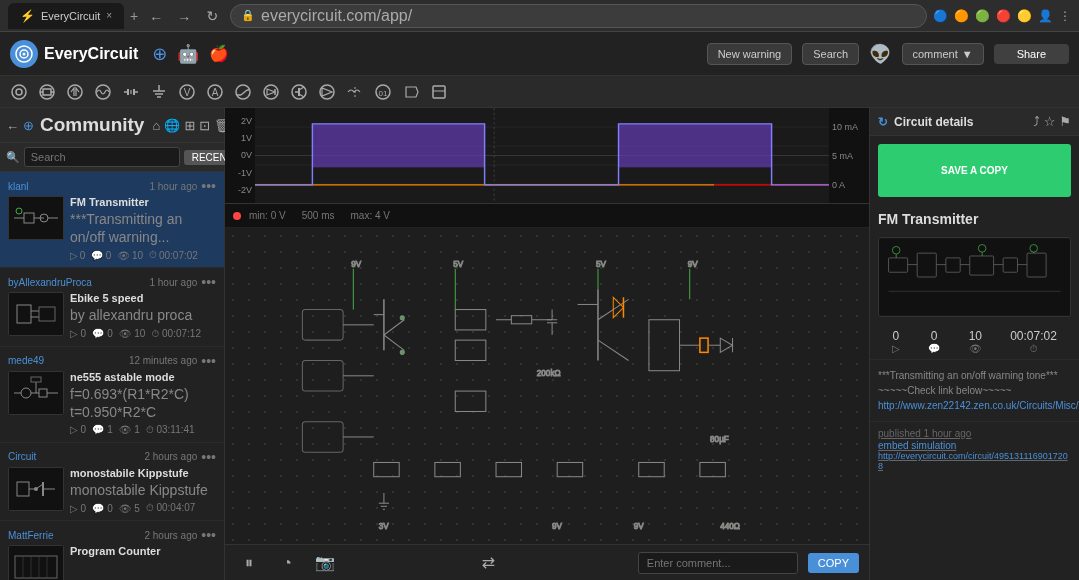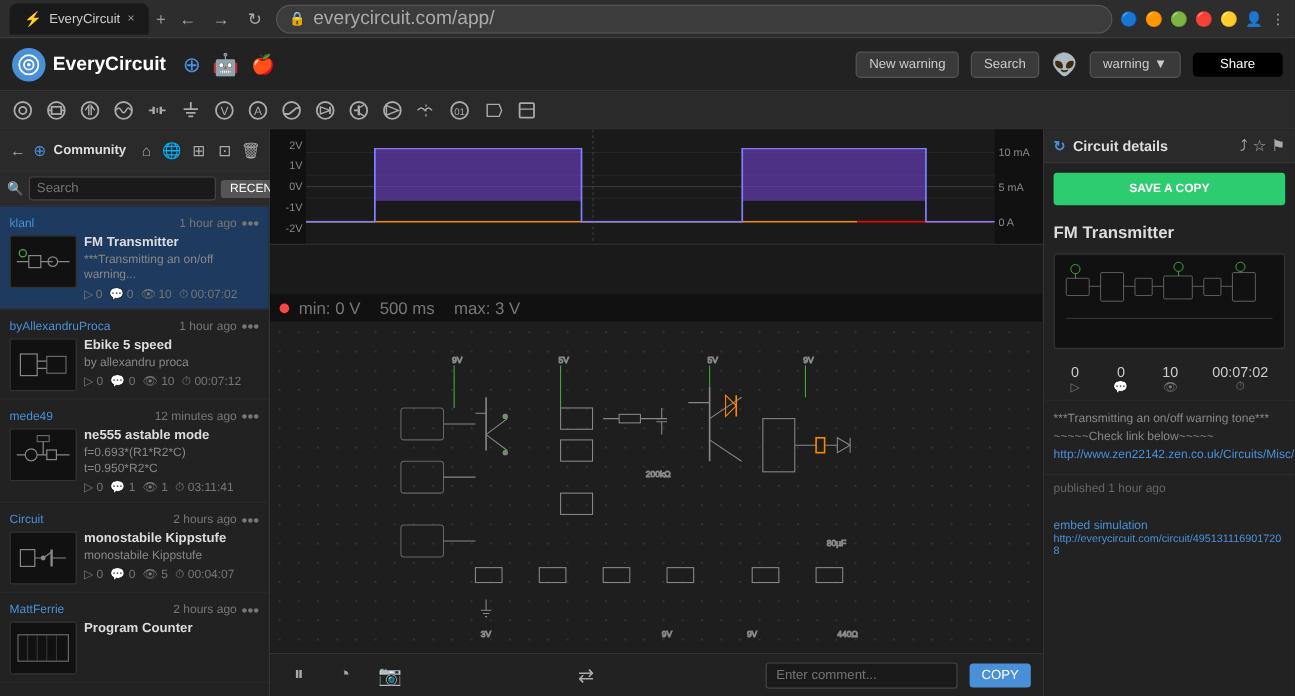--- a/index.html
+++ b/index.html
@@ -19,84 +19,84 @@
     .br-icon { color: #aaa; font-size: 12px; cursor: pointer; }
 
     
     .app-header { background: #222; height: 44px; display: flex; align-items: center; padding: 0 10px; gap: 10px; border-bottom: 1px solid #333; }
     .app-logo { display: flex; align-items: center; gap: 6px; }
     .logo-circle { width: 28px; height: 28px; background: #4a90d9; border-radius: 50%; display: flex; align-items: center; justify-content: center; color: white; font-size: 14px; font-weight: bold; }
     .app-title { font-size: 16px; font-weight: bold; color: white; }
     .header-spacer { flex: 1; }
     .header-btn { background: #3a3a3a; border: 1px solid #555; color: #ccc; padding: 4px 10px; border-radius: 4px; font-size: 11px; cursor: pointer; }
     .user-btn { background: #3a3a3a; border: 1px solid #555; color: #ccc; padding: 4px 10px; border-radius: 4px; font-size: 11px; cursor: pointer; display: flex; align-items: center; gap: 4px; }
-    .share-btn { background: #000000; border: none; color: white; padding: 4px 23px; border-radius: 4px; font-size: 11px; cursor: pointer; }
+    .share-btn { background: #404040; border: none; color: white; padding: 4px 23px; border-radius: 4px; font-size: 11px; cursor: pointer; }
 
     
     .toolbar { background: #2a2a2a; height: 32px; display: flex; align-items: center; padding: 0 6px; gap: 2px; border-bottom: 1px solid #333; overflow: hidden; }
     .tool-btn { background: none; border: none; color: #ccc; width: 26px; height: 26px; display: flex; align-items: center; justify-content: center; border-radius: 3px; cursor: pointer; font-size: 14px; }
 
     
     .main-layout { display: flex; height: calc(580px - 32px - 44px - 32px); }
 
     
     .left-panel { width: 225px; background: #222; border-right: 1px solid #333; display: flex; flex-direction: column; flex-shrink: 0; }
     .left-nav { display: flex; align-items: center; padding: 6px 6px; gap: 4px; background: #2a2a2a; border-bottom: 1px solid #333; }
     .left-nav-btn { background: none; border: none; color: #aaa; width: 22px; height: 22px; display: flex; align-items: center; justify-content: center; cursor: pointer; font-size: 13px; border-radius: 3px; }
-    .community-label { font-size: 11px; font-weight: bold; color: #ddd; margin-left: 2px; }
+    .community-label { font-size: 19px; font-weight: bold; color: #ddd; margin-left: 2px; }
     .search-bar { display: flex; align-items: center; padding: 4px 6px; gap: 4px; background: #2a2a2a; border-bottom: 1px solid #333; }
     .search-input { flex: 1; background: #1a1a1a; border: 1px solid #444; border-radius: 3px; padding: 3px 6px; color: #ccc; font-size: 11px; }
     .search-tab { padding: 2px 8px; border-radius: 3px; font-size: 10px; cursor: pointer; border: none; }
     .search-tab.active { background: #555; color: white; }
     .search-tab.inactive { background: #3a3a3a; color: #aaa; }
     .circuit-list { flex: 1; overflow-y: auto; }
     .circuit-item { padding: 6px 8px; border-bottom: 1px solid #2a2a2a; cursor: pointer; }
     .circuit-item.selected { background: #1e3a5f; }
     .circuit-author { font-size: 10px; color: #4a90d9; margin-bottom: 2px; display: flex; align-items: center; justify-content: space-between; }
     .circuit-row { display: flex; gap: 6px; }
     .circuit-thumb { width: 56px; height: 44px; background: #1a1a1a; border: 1px solid #333; flex-shrink: 0; display: flex; align-items: center; justify-content: center; border-radius: 2px; overflow: hidden; }
     .circuit-info { flex: 1; }
     .circuit-title { font-size: 11px; font-weight: bold; color: #ddd; margin-bottom: 2px; }
-    .circuit-desc { font-size: 10px; color: #888; line-height: 1.3; }
+    .circuit-desc { font-size: 14px; color: #888; line-height: 1.3; }
     .circuit-stats { display: flex; align-items: center; gap: 6px; margin-top: 3px; font-size: 10px; color: #777; }
     .stat-item { display: flex; align-items: center; gap: 2px; }
     .more-btn { background: none; border: none; color: #777; cursor: pointer; font-size: 14px; }
 
     
     .center-panel { flex: 1; background: #1a1a1a; display: flex; flex-direction: column; }
     .scope-area { background: #1a1a1a; height: 96px; position: relative; border-bottom: 1px solid #333; display: flex; }
     .scope-labels { width: 30px; background: #111; display: flex; flex-direction: column; justify-content: space-around; align-items: flex-end; padding: 4px 3px; font-size: 9px; color: #888; }
     .scope-chart { flex: 1; position: relative; overflow: hidden; }
     .scope-right-labels { width: 40px; background: #111; display: flex; flex-direction: column; justify-content: space-around; align-items: flex-start; padding: 4px 3px; font-size: 9px; color: #888; }
-    .scope-controls { display: flex; align-items: center; padding: 2px 8px; background: #111; font-size: 14px; color: #777; gap: 8px; border-bottom: 1px solid #222; height: 24px; margin-top: 41px; }
+    .scope-controls { display: flex; align-items: center; padding: 2px 8px; background: #111; font-size: 10px; color: #777; gap: 8px; border-bottom: 1px solid #222; height: 24px; }
     .scope-indicator { width: 8px; height: 8px; border-radius: 50%; background: #f44; display: inline-block; }
     .circuit-canvas { flex: 1; background: #1e1e1e; position: relative; overflow: hidden; }
     .grid-bg { width: 100%; height: 100%; background-image: radial-gradient(circle, #333 1px, transparent 1px); background-size: 16px 16px; position: absolute; }
     .bottom-bar { height: 36px; background: #222; border-top: 1px solid #333; display: flex; align-items: center; padding: 0 10px; gap: 10px; }
     .bottom-btn { background: none; border: none; color: #aaa; font-size: 16px; cursor: pointer; width: 28px; height: 28px; display: flex; align-items: center; justify-content: center; }
     .bottom-spacer { flex: 1; }
     .comment-input { flex: 1; background: #1a1a1a; border: 1px solid #444; border-radius: 3px; padding: 4px 8px; color: #ccc; font-size: 11px; max-width: 200px; }
     .send-btn { background: #4a90d9; border: none; color: white; padding: 4px 10px; border-radius: 3px; font-size: 11px; cursor: pointer; }
 
     
     .right-panel { width: 210px; background: #222; border-left: 1px solid #333; display: flex; flex-direction: column; flex-shrink: 0; }
     .right-header { padding: 6px 8px; background: #2a2a2a; border-bottom: 1px solid #333; display: flex; align-items: center; justify-content: space-between; }
     .right-title { font-size: 12px; font-weight: bold; color: #ddd; display: flex; align-items: center; gap: 6px; }
     .right-actions { display: flex; gap: 4px; }
     .right-action-btn { background: none; border: none; color: #aaa; cursor: pointer; font-size: 13px; }
-    .save-copy-btn { background: #2ecc71; border: none; color: white; padding: 8px 10px; border-radius: 3px; font-size: 10px; cursor: pointer; font-weight: bold; margin: 8px; }
+    .save-copy-btn { background: #2ecc71; border: none; color: white; padding: 21px 10px; border-radius: 3px; font-size: 10px; cursor: pointer; font-weight: bold; margin: 8px; }
     .detail-author { padding: 6px 8px; font-size: 10px; color: #777; border-bottom: 1px solid #2a2a2a; }
     .detail-author-name { color: #4a90d9; }
     .circuit-preview { margin: 8px; height: 80px; background: #1a1a1a; border: 1px solid #333; border-radius: 3px; overflow: hidden; position: relative; }
     .detail-stats { display: flex; justify-content: space-around; padding: 4px 8px; border-bottom: 1px solid #2a2a2a; }
     .detail-stat { text-align: center; font-size: 10px; color: #777; }
     .detail-stat-val { font-size: 12px; color: #ccc; }
     .detail-desc { padding: 8px; font-size: 10px; color: #888; line-height: 1.5; border-bottom: 1px solid #2a2a2a; }
     .detail-link { color: #4a90d9; text-decoration: none; }
-    .detail-meta { padding: 6px 8px; font-size: 10px; color: #666; }
+    .detail-meta { padding: 6px 8px; font-size: 10px; color: #666; text-decoration: underline; }
     .circuit-title-large { padding: 6px 8px 2px; font-size: 14px; font-weight: bold; color: #ddd; }
   </style>
 </head>
 <body>
 
 <div class="browser-bar">
   <div class="browser-tab active">
     <span style="color:#4a90d9;font-size:12px;">⚡</span>
     <span>EveryCircuit</span>
     <span class="tab-close">×</span>
@@ -134,21 +134,21 @@
     <span class="app-title">EveryCircuit</span>
   </div>
   <span style="color:#4a90d9; font-size:18px; margin-left:4px;">⊕</span>
   <span style="color:#3a7; font-size:18px;">🤖</span>
   <span style="color:#ccc; font-size:16px;">🍎</span>
   <div class="header-spacer"></div>
   <button class="header-btn">New warning</button>
   <button class="header-btn">Search</button>
   <span style="font-size:18px;color:#888;">👽</span>
   <button class="user-btn">
-    <span>warning</span>
+    <span>comment</span>
     <span>▼</span>
   </button>
   <button class="share-btn">Share</button>
 </div>
 
 <div class="toolbar">
 
   <button class="tool-btn">
     <svg width="18" height="18">
         <circle cx="9" cy="9" r="7" fill="none" stroke="#aaa" stroke-width="1.5"></circle>
@@ -473,21 +473,21 @@
       <div class="scope-right-labels">
         <span>10 mA</span>
         <span>5 mA</span>
         <span>0 A</span>
       </div>
     </div>
     <div class="scope-controls">
       <span class="scope-indicator"></span>
       <span>min: 0 V</span>
       <span style="margin:0 8px;">500 ms</span>
-      <span>max: 3 V</span>
+      <span>max: 4 V</span>
     </div>
 
     <div class="circuit-canvas">
       <div class="grid-bg"></div>
 
       <svg width="100%" height="100%" viewBox="0 0 580 310" style="position:absolute;top:0;left:0;">
 
         <g fill="none" stroke="#888" stroke-width="1">
 
           <rect x="50" y="80" width="40" height="30" rx="3" stroke="#666"></rect>
@@ -638,18 +638,18 @@
         <div>⏱</div>
       </div>
     </div>
 
     <div class="detail-desc">
       <span>***Transmitting an on/off warning tone***<br>~~~~~Check link below~~~~~<br><a href="#" class="detail-link">http://www.zen22142.zen.co.uk/Circuits/Misc/mousetrap.htm</a></span>
     </div>
 
     <div class="detail-meta">
       <div>published 1 hour ago</div>
-      <div style="margin-top:20px;color:#4a90d9;">embed simulation</div>
+      <div style="margin-top:1px;color:#4a90d9;">embed simulation</div>
       <div style="color:#4a90d9;font-size:9px;word-break:break-all;">http://everycircuit.com/circuit/4951311169017208</div>
     </div>
   </div>
 
 </div>
 
 </body></html>

